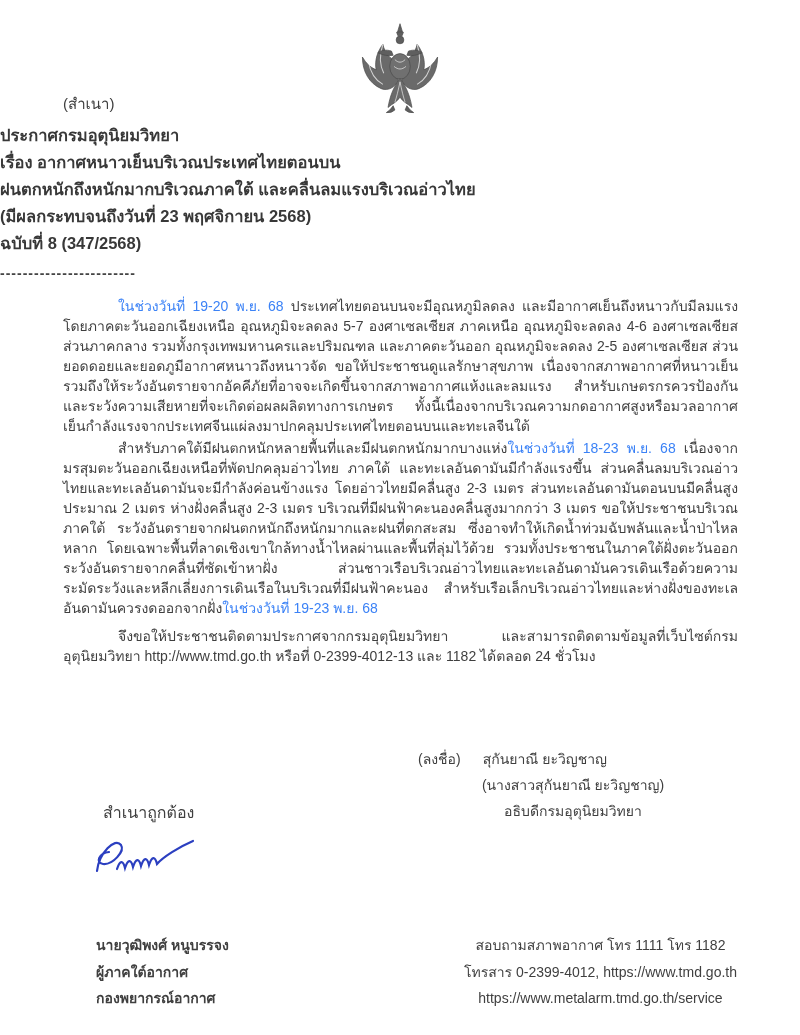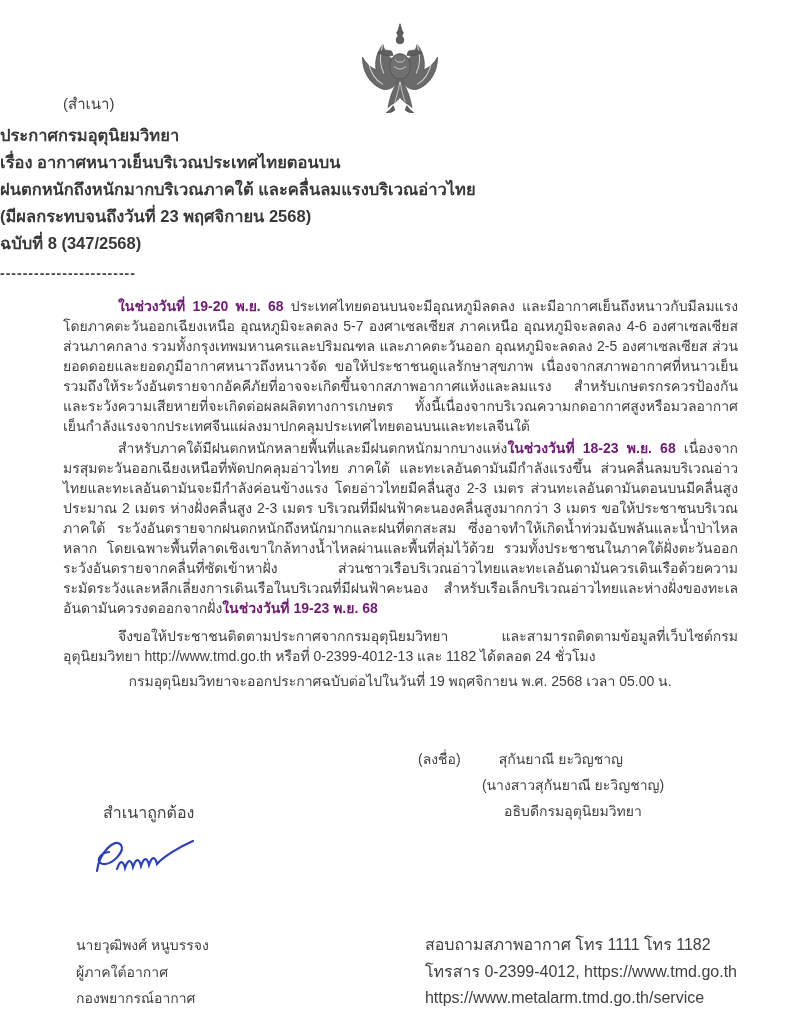--- a/index.html
+++ b/index.html
@@ -56,63 +56,64 @@
     font-size: 14px;
     line-height: 20px;
     text-align: justify;
     text-align-last: left;
   }
   p.doc {
     margin: 0 0 2px 0;
     text-indent: 55px;
   }
   p.doc.last { margin-top: 8px; }
-  .b { font-weight: bold; color: #701a75; }
+  .b { font-weight: normal; color: #3b82f6; }
   .issued {
     position: absolute;
     top: 668px;
     left: 0;
     right: 0;
     text-align: center;
     font-size: 14px;
     line-height: 26px;
   }
   .signer {
     position: absolute;
     top: 746px;
     left: 418px;
     width: 270px;
     font-size: 14px;
     line-height: 26px;
   }
-  .signer .row1 { display: flex; gap: 38px; }
+  .signer .row1 { display: flex; gap: 22px; }
   .signer .c { text-align: center; padding-left: 40px; }
   .certify {
     position: absolute;
     left: 63px;
     top: 800px;
     width: 300px;
     font-size: 16px;
   }
   .certify .lbl { margin-left: 40px; }
   .certify .sig-svg { margin: 4px 0 0 24px; display: block; }
   .certify .nm { margin-left: 28px; line-height: 24px; margin-top: 2px; }
   .footer-left {
     position: absolute;
-    left: 76px;
+    left: 96px;
     top: 932px;
     font-size: 14px;
     line-height: 26.5px;
+    font-weight: bold;
   }
   .footer-right {
     position: absolute;
     right: 63px;
     top: 932px;
-    text-align: left;
-    font-size: 16px;
+    text-align: center;
+    font-size: 14px;
     line-height: 26.5px;
   }
 </style>
 </head>
 <body>
 
 <div class="page">
 
   <svg class="emblem" viewBox="0 0 100 110" xmlns="http://www.w3.org/2000/svg">
     <g fill="#5f5f5f" stroke="#4a4a4a" stroke-width="0.8">
@@ -157,21 +158,20 @@
     <div class="divider">------------------------</div>
   </div>
 
   <div class="content">
     <p class="doc"><span class="b">ในช่วงวันที่ 19-20 พ.ย. 68</span><span> ประเทศไทยตอนบนจะมีอุณหภูมิลดลง และมีอากาศเย็นถึงหนาวกับมีลมแรง โดยภาคตะวันออกเฉียงเหนือ อุณหภูมิจะลดลง 5-7 องศาเซลเซียส ภาคเหนือ อุณหภูมิจะลดลง 4-6 องศาเซลเซียส ส่วนภาคกลาง รวมทั้งกรุงเทพมหานครและปริมณฑล และภาคตะวันออก อุณหภูมิจะลดลง 2-5 องศาเซลเซียส ส่วนยอดดอยและยอดภูมีอากาศหนาวถึงหนาวจัด ขอให้ประชาชนดูแลรักษาสุขภาพ เนื่องจากสภาพอากาศที่หนาวเย็น รวมถึงให้ระวังอันตรายจากอัคคีภัยที่อาจจะเกิดขึ้นจากสภาพอากาศแห้งและลมแรง สำหรับเกษตรกรควรป้องกันและระวังความเสียหายที่จะเกิดต่อผลผลิตทางการเกษตร ทั้งนี้เนื่องจากบริเวณความกดอากาศสูงหรือมวลอากาศเย็นกำลังแรงจากประเทศจีนแผ่ลงมาปกคลุมประเทศไทยตอนบนและทะเลจีนใต้</span></p>
     <p class="doc"><span>สำหรับภาคใต้มีฝนตกหนักหลายพื้นที่และมีฝนตกหนักมากบางแห่ง</span><span class="b">ในช่วงวันที่ 18-23 พ.ย. 68</span><span> เนื่องจากมรสุมตะวันออกเฉียงเหนือที่พัดปกคลุมอ่าวไทย ภาคใต้ และทะเลอันดามันมีกำลังแรงขึ้น ส่วนคลื่นลมบริเวณอ่าวไทยและทะเลอันดามันจะมีกำลังค่อนข้างแรง โดยอ่าวไทยมีคลื่นสูง 2-3 เมตร ส่วนทะเลอันดามันตอนบนมีคลื่นสูงประมาณ 2 เมตร ห่างฝั่งคลื่นสูง 2-3 เมตร บริเวณที่มีฝนฟ้าคะนองคลื่นสูงมากกว่า 3 เมตร ขอให้ประชาชนบริเวณภาคใต้ ระวังอันตรายจากฝนตกหนักถึงหนักมากและฝนที่ตกสะสม ซึ่งอาจทำให้เกิดน้ำท่วมฉับพลันและน้ำป่าไหลหลาก โดยเฉพาะพื้นที่ลาดเชิงเขาใกล้ทางน้ำไหลผ่านและพื้นที่ลุ่มไว้ด้วย รวมทั้งประชาชนในภาคใต้ฝั่งตะวันออกระวังอันตรายจากคลื่นที่ซัดเข้าหาฝั่ง ส่วนชาวเรือบริเวณอ่าวไทยและทะเลอันดามันควรเดินเรือด้วยความระมัดระวังและหลีกเลี่ยงการเดินเรือในบริเวณที่มีฝนฟ้าคะนอง สำหรับเรือเล็กบริเวณอ่าวไทยและห่างฝั่งของทะเลอันดามันควรงดออกจากฝั่ง</span><span class="b">ในช่วงวันที่ 19-23 พ.ย. 68</span></p>
     <p class="doc last">จึงขอให้ประชาชนติดตามประกาศจากกรมอุตุนิยมวิทยา และสามารถติดตามข้อมูลที่เว็บไซต์กรมอุตุนิยมวิทยา http://www.tmd.go.th หรือที่ 0-2399-4012-13 และ 1182 ได้ตลอด 24 ชั่วโมง</p>
   </div>
 
   <div class="issued">
-    <div>กรมอุตุนิยมวิทยาจะออกประกาศฉบับต่อไปในวันที่ 19 พฤศจิกายน พ.ศ. 2568 เวลา 05.00 น.</div>
   </div>
 
   <div class="signer">
     <div class="row1">
       <span>(ลงชื่อ)</span>
       <span>สุกันยาณี ยะวิญชาญ</span>
     </div>
     <div class="c">(นางสาวสุกันยาณี ยะวิญชาญ)</div>
     <div class="c">อธิบดีกรมอุตุนิยมวิทยา</div>
   </div>

